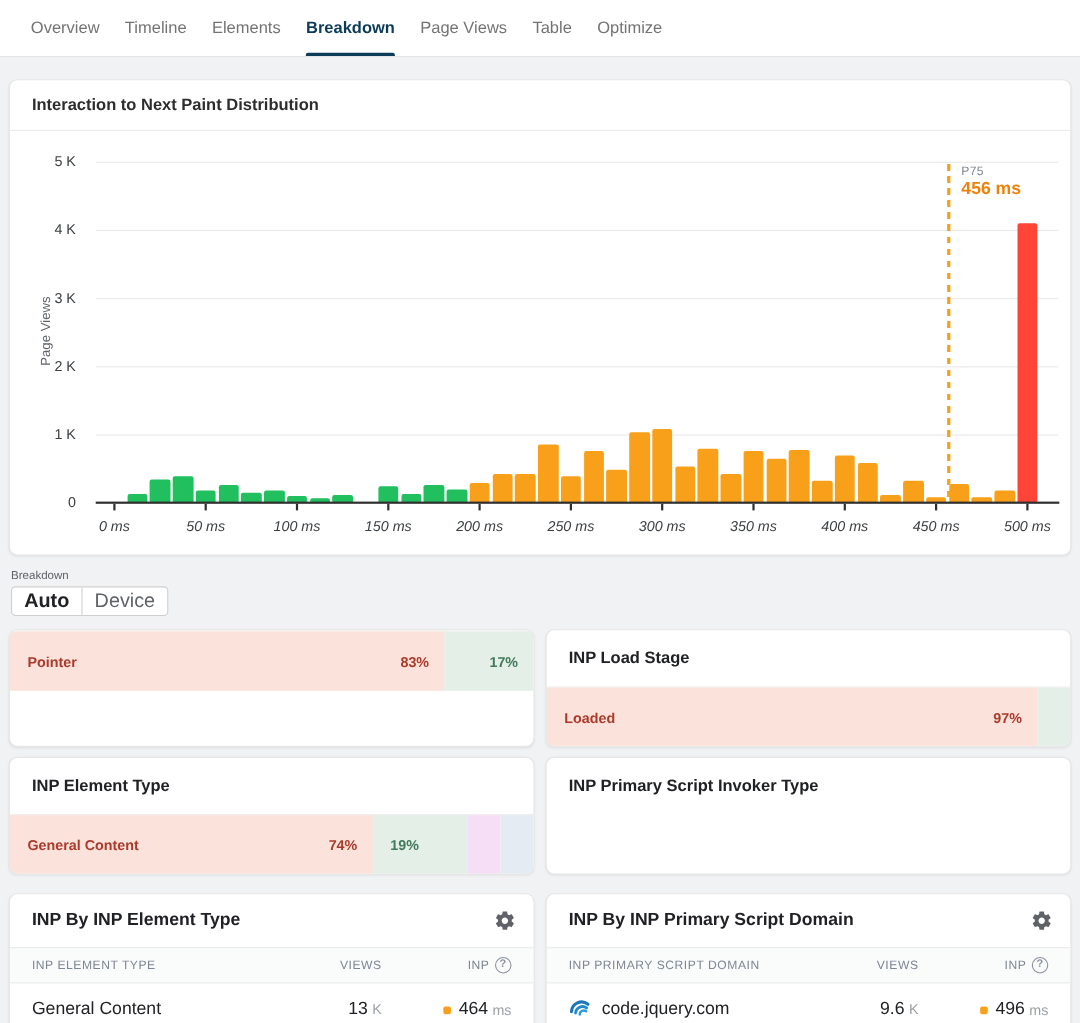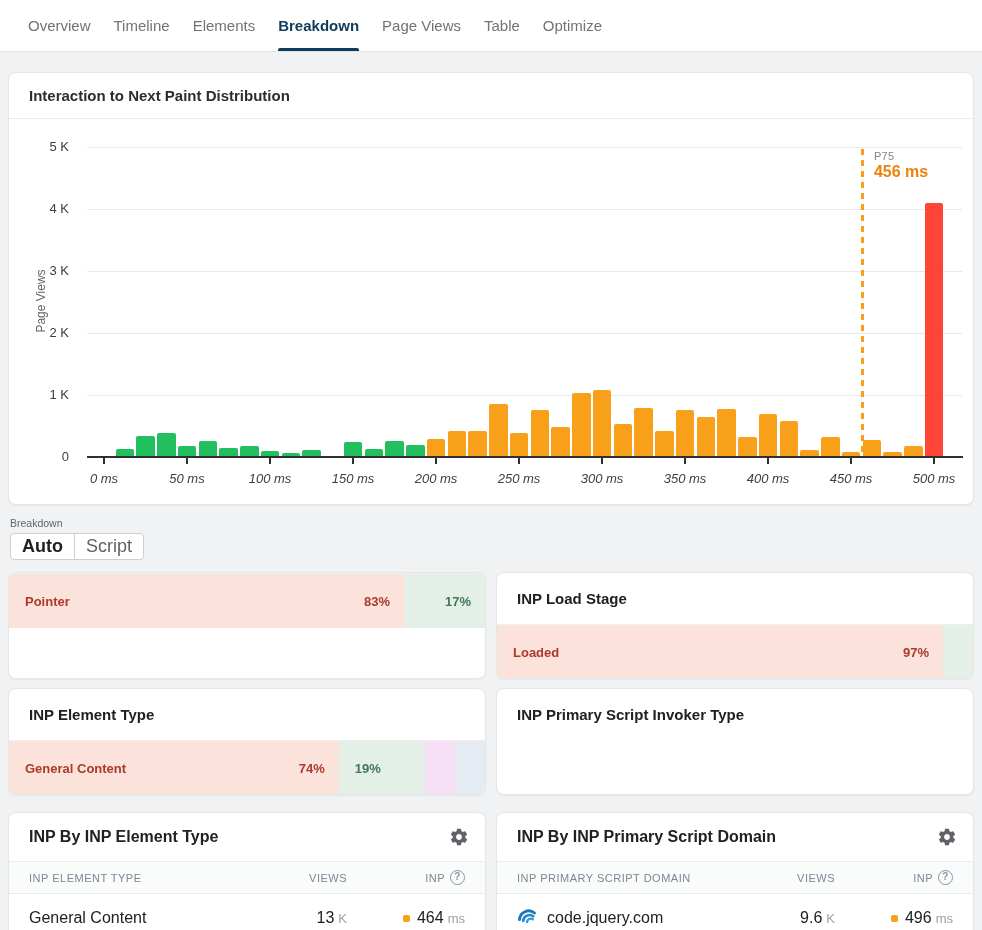--- a/index.html
+++ b/index.html
@@ -208,21 +208,21 @@
         <div class="xlabel" style="left: 717px;">450 ms</div>
         <div class="tickmark" style="left: 829px;"></div>
         <div class="xlabel" style="left: 800px;">500 ms</div>
       </div>
   </div>
 </section>
 
 <div class="bd-label">Breakdown</div>
 <div class="bd-seg">
   <span class="bd-opt selected">Auto</span>
-  <span class="bd-opt">Script</span>
+  <span class="bd-opt">Device</span>
 </div>
 
 <section class="card dist-card" style="left:8px; top:572px;">
   <div class="dist-bar">
       <div class="seg bad" style="width: 83%;">
         <span class="seg-name">Pointer</span>
         <span class="seg-value" style="margin-left: auto;">83%</span>
       </div>
       <div class="seg good" style="width: 17%;">
         <span class="seg-value" style="margin-left: auto;">17%</span>

